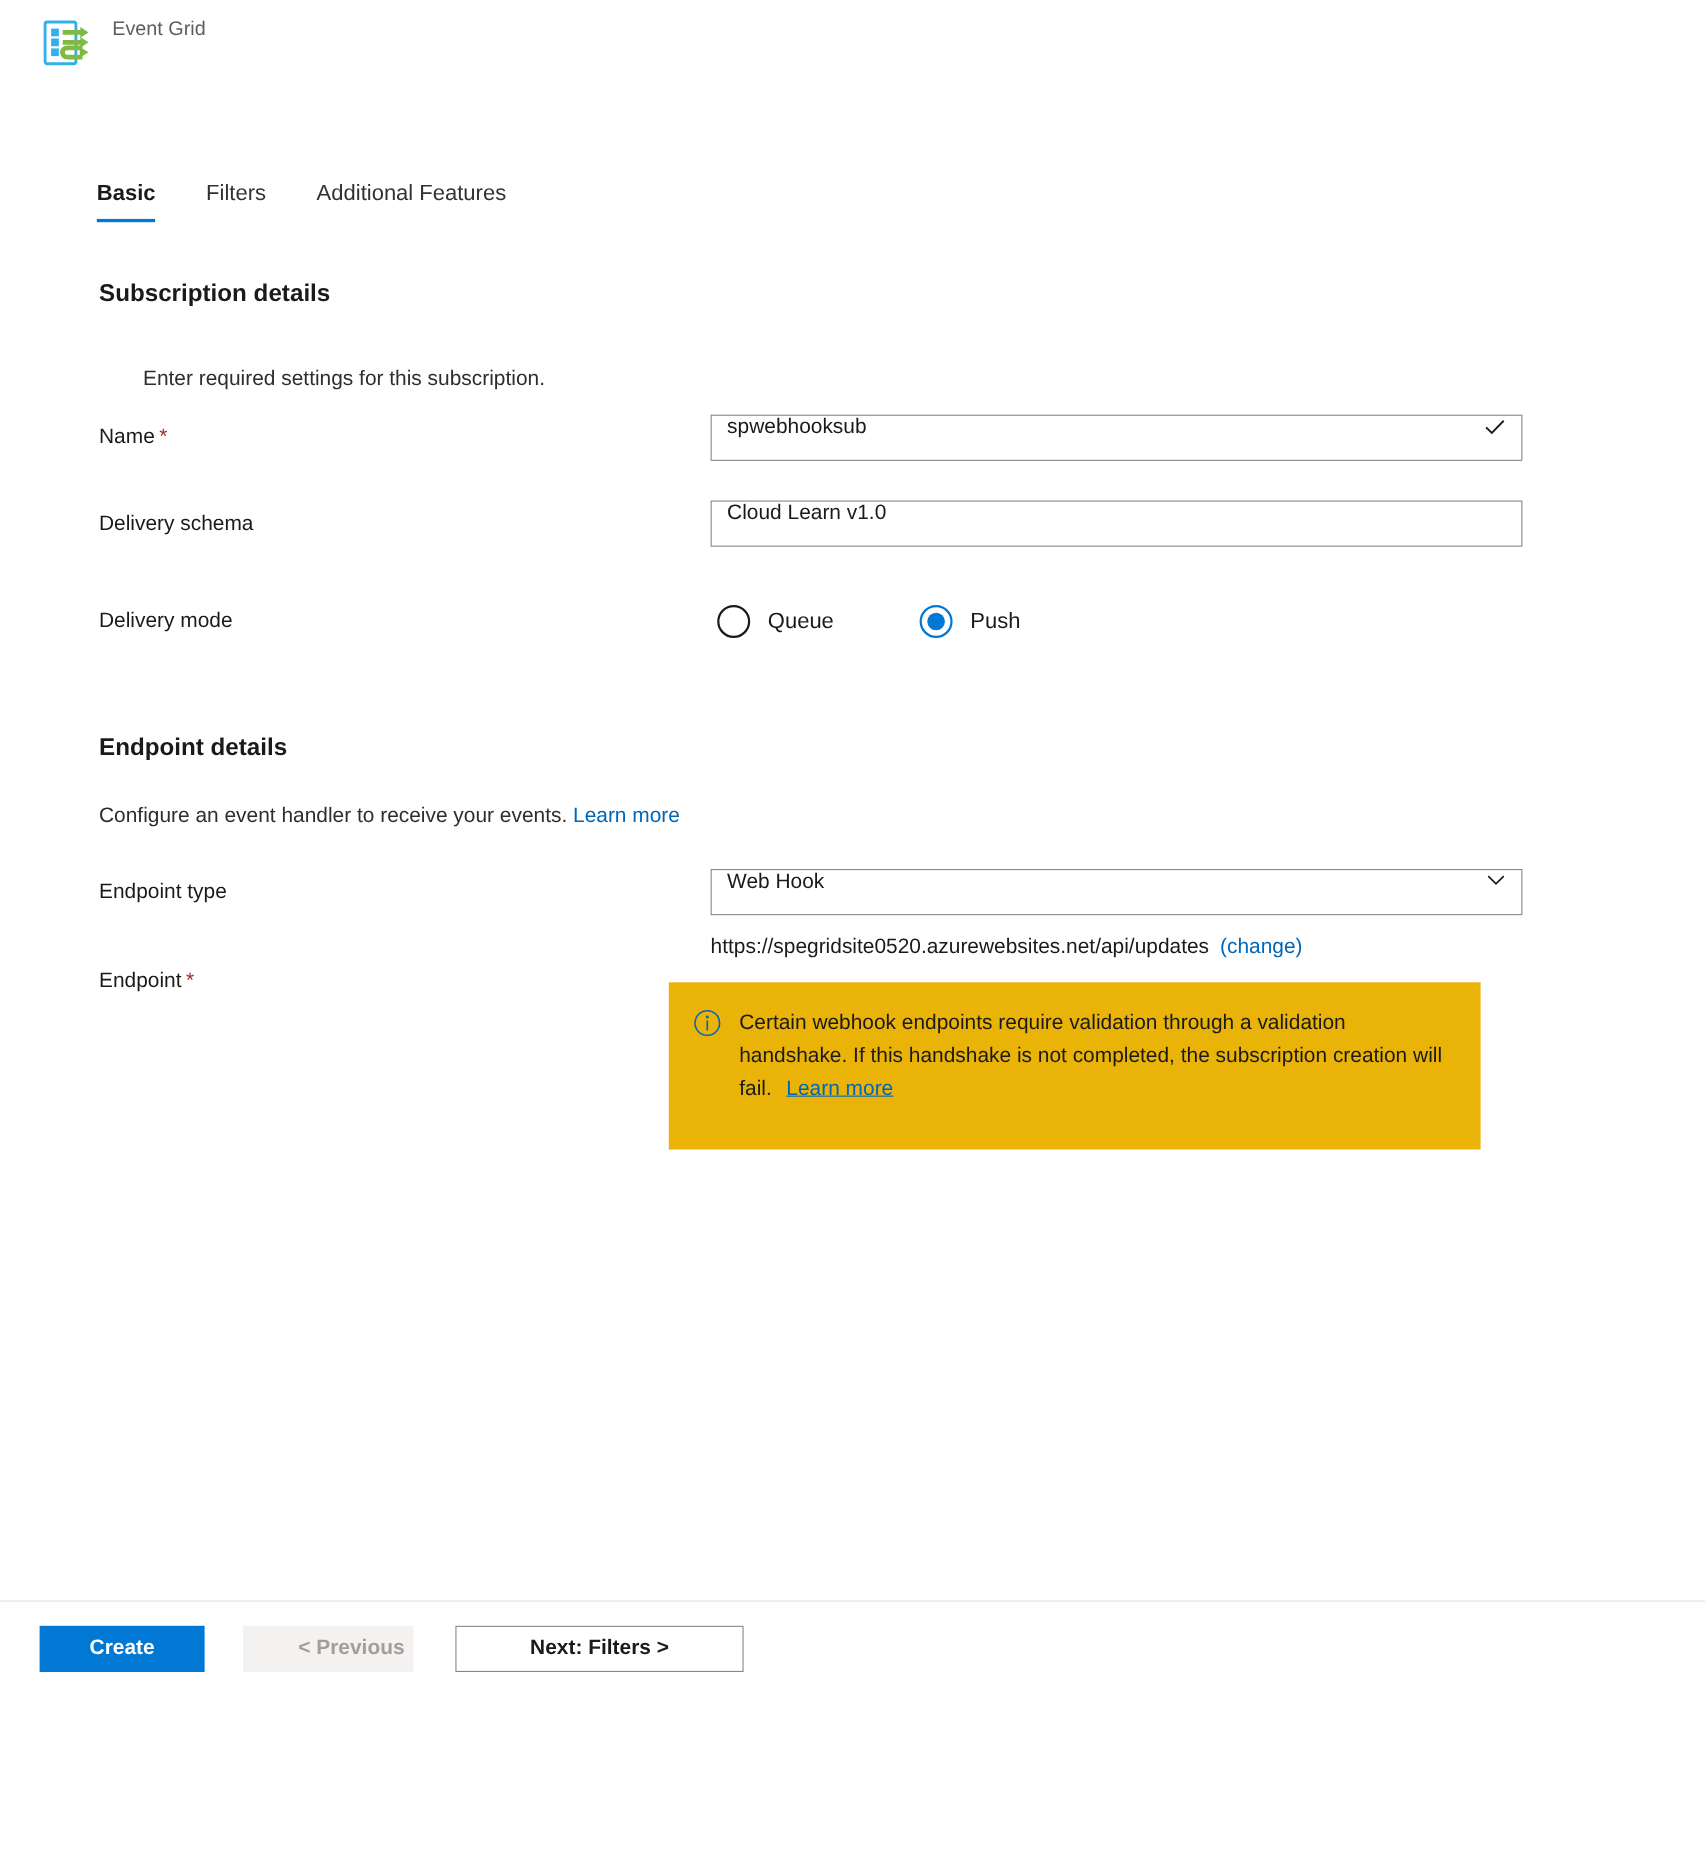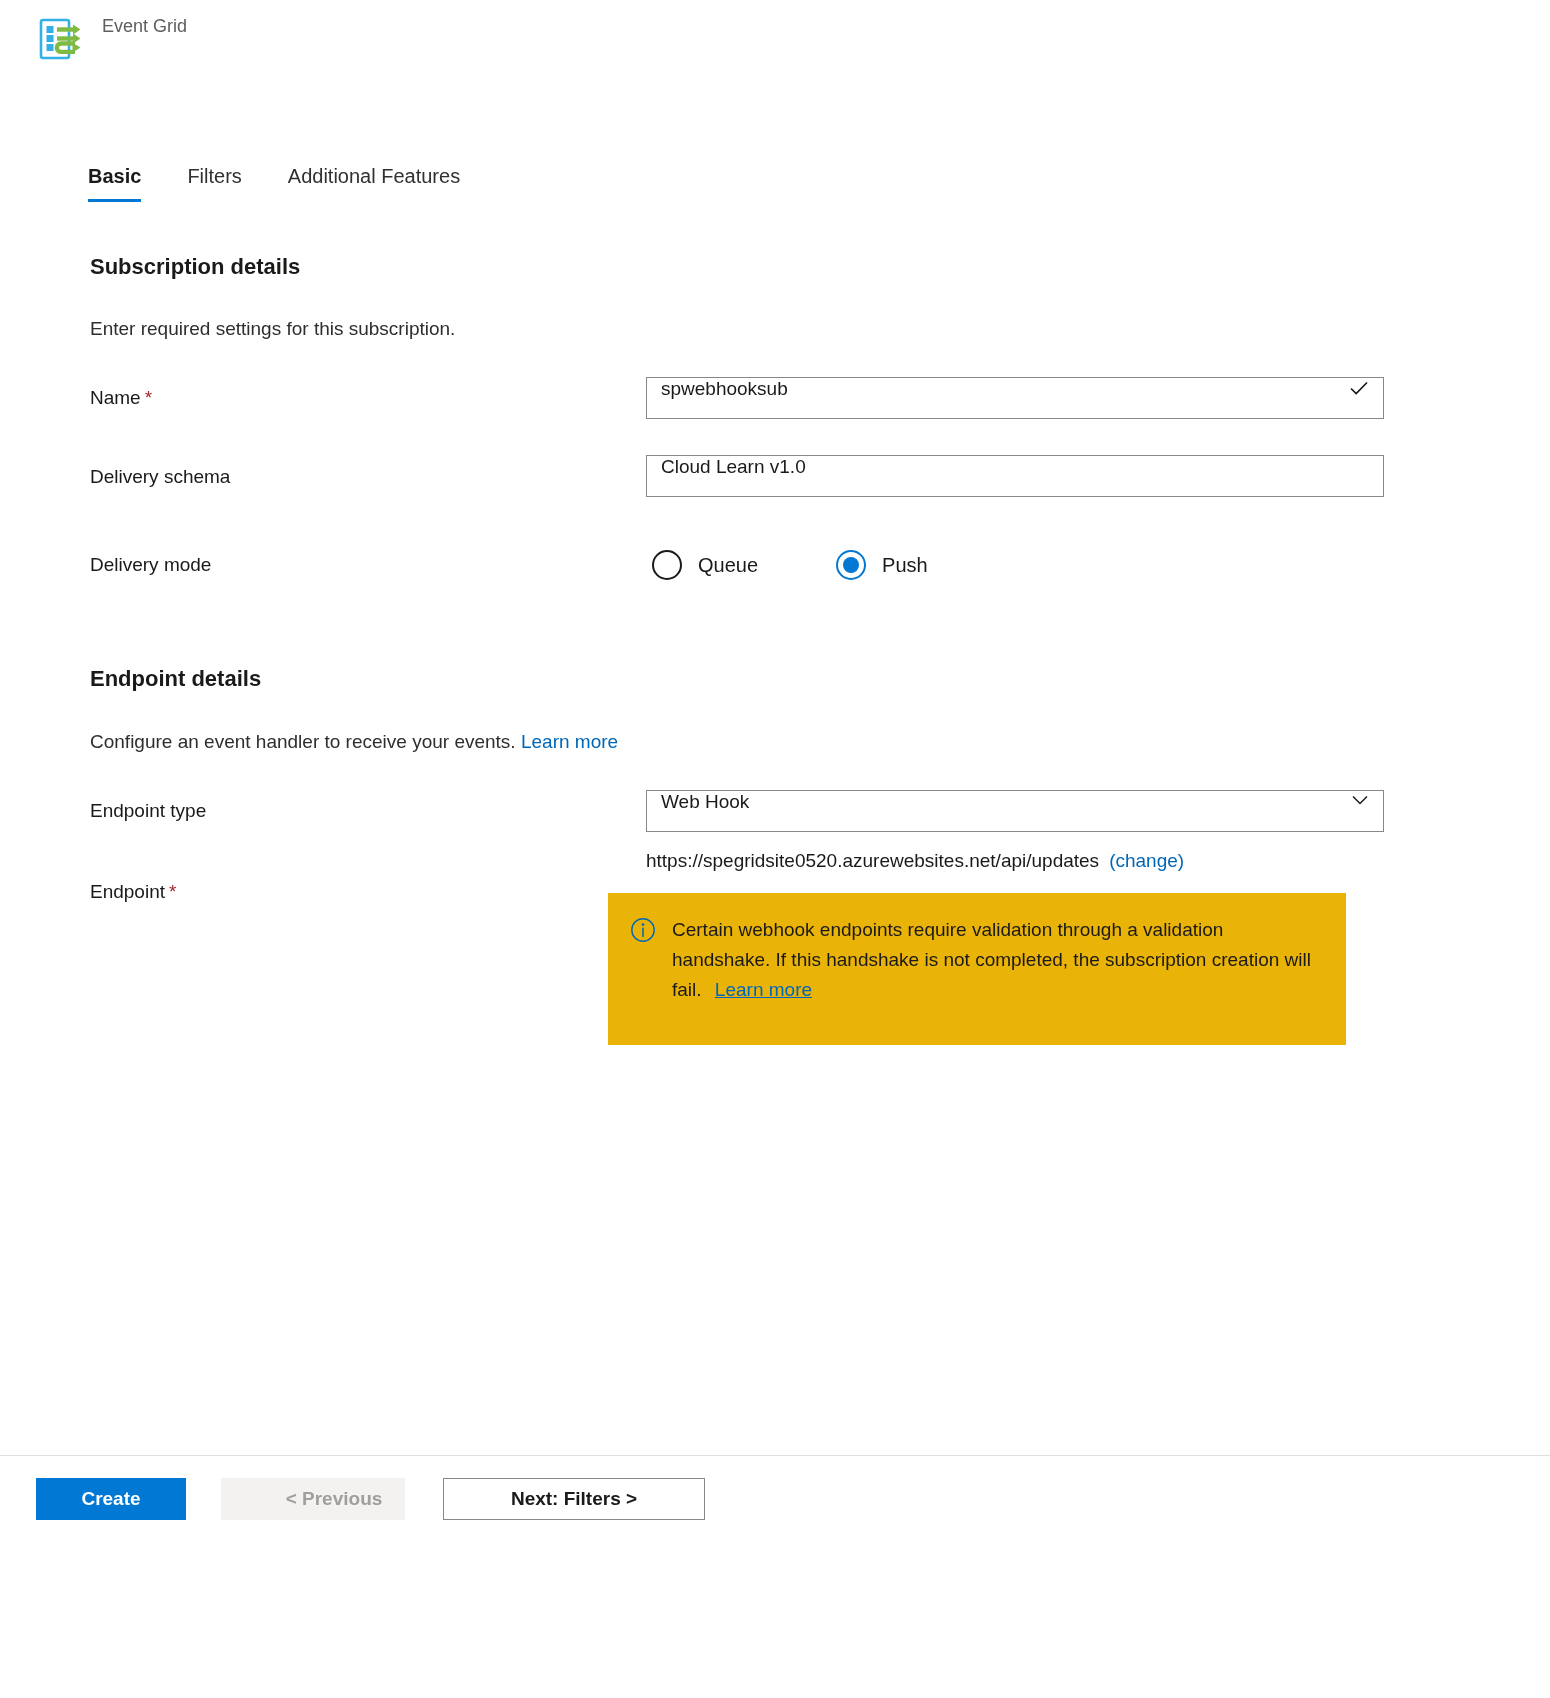--- a/index.html
+++ b/index.html
@@ -96,21 +96,21 @@
     font-weight: 700;
     color: #1b1a19;
   }
   .section-desc {
     position: absolute;
     left: 90px;
     font-size: 19px;
     color: #2f2e2d;
   }
   #sec1-heading { top: 254px; }
-  #sec1-desc    { top: 318px; }
+  #sec1-desc    { top: 334px; margin-left: 40px; }
   #sec2-heading { top: 666px; }
   #sec2-desc    { top: 731px; }
 
   .field-label {
     position: absolute;
     left: 90px;
     font-size: 19px;
     color: #1b1a19;
     white-space: nowrap;
   }
@@ -257,21 +257,21 @@
     background: #0078d4;
     color: #ffffff;
     font-weight: 700;
     width: 150px;
     margin-right: 35px;
   }
   .btn-disabled {
     background: #f3f2f1;
     color: #a19f9d;
     font-weight: 700;
-    width: 184px;
+    width: 155px;
     margin-right: 38px;
     cursor: default;
     padding-left: 48px;
   }
   .btn-default {
     background: #ffffff;
     color: #1b1a19;
     font-weight: 700;
     border: 1px solid #8a8886;
     width: 262px;

